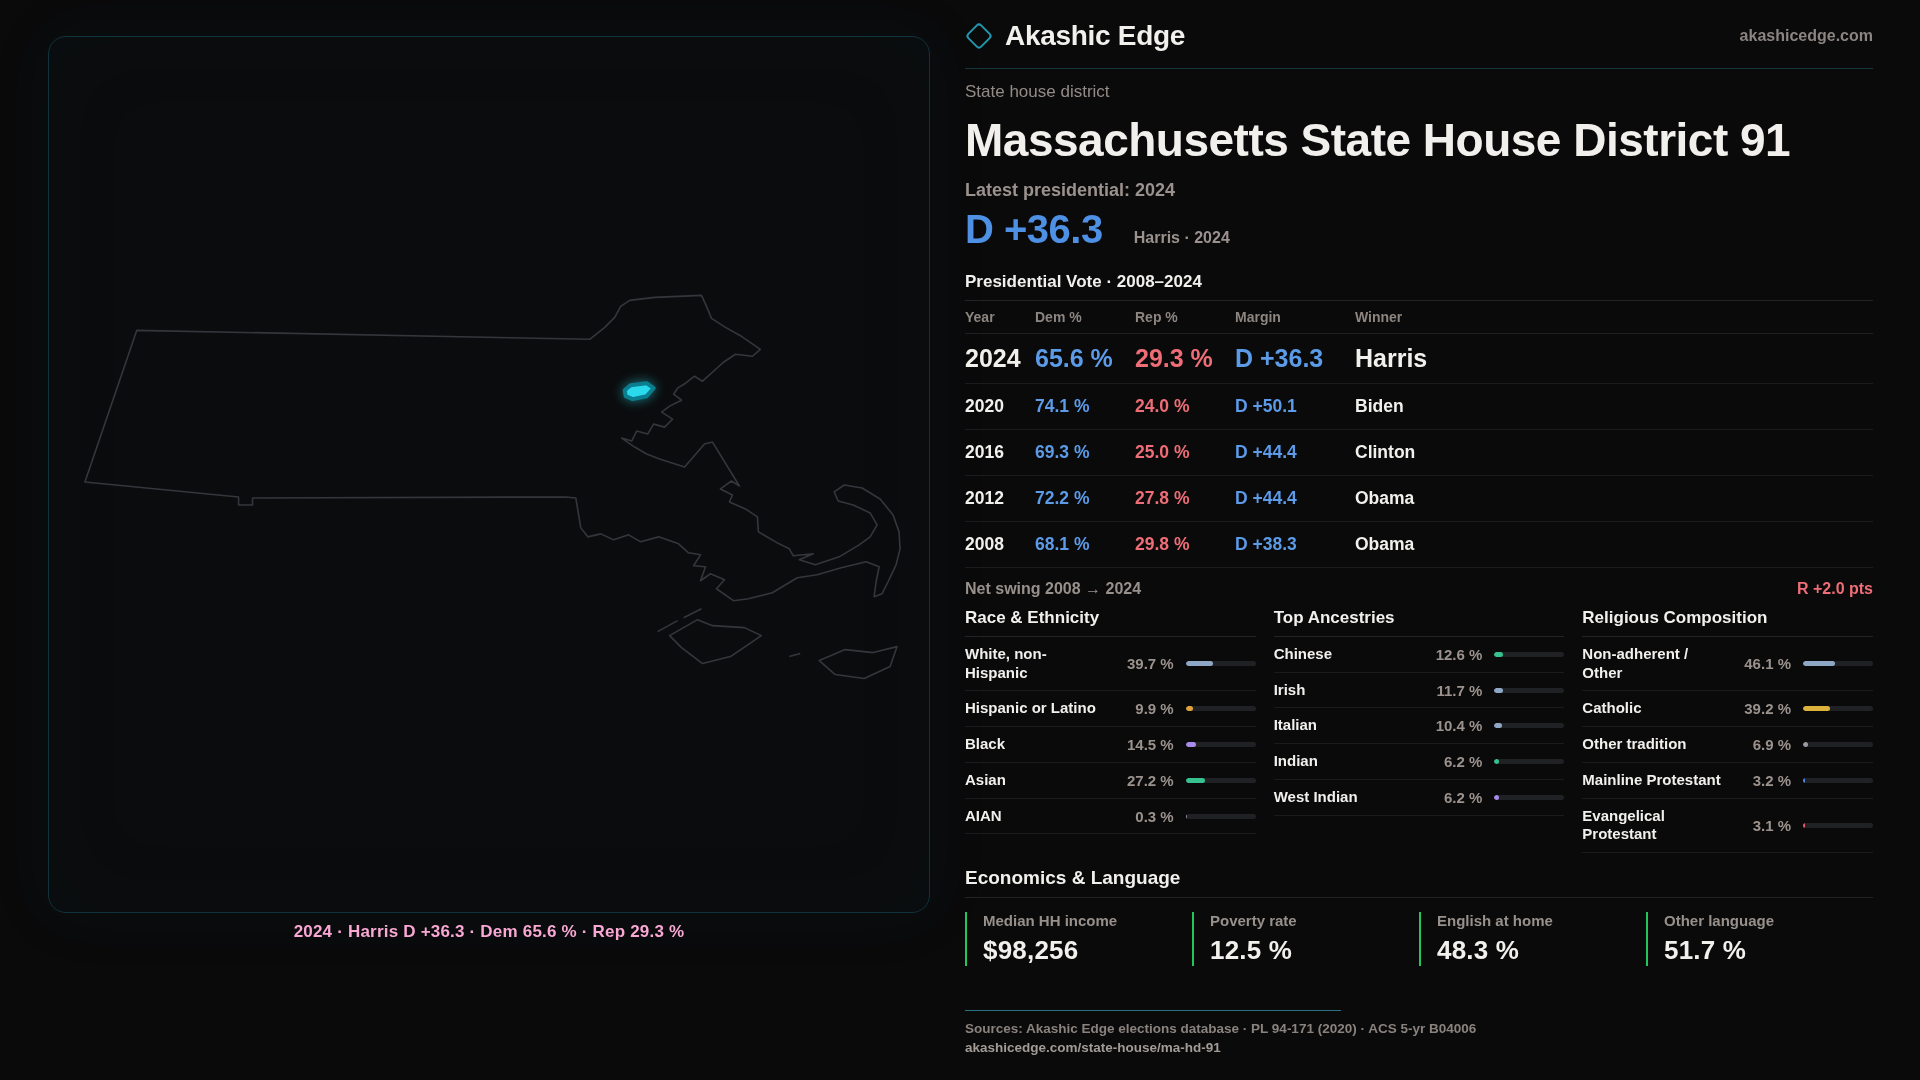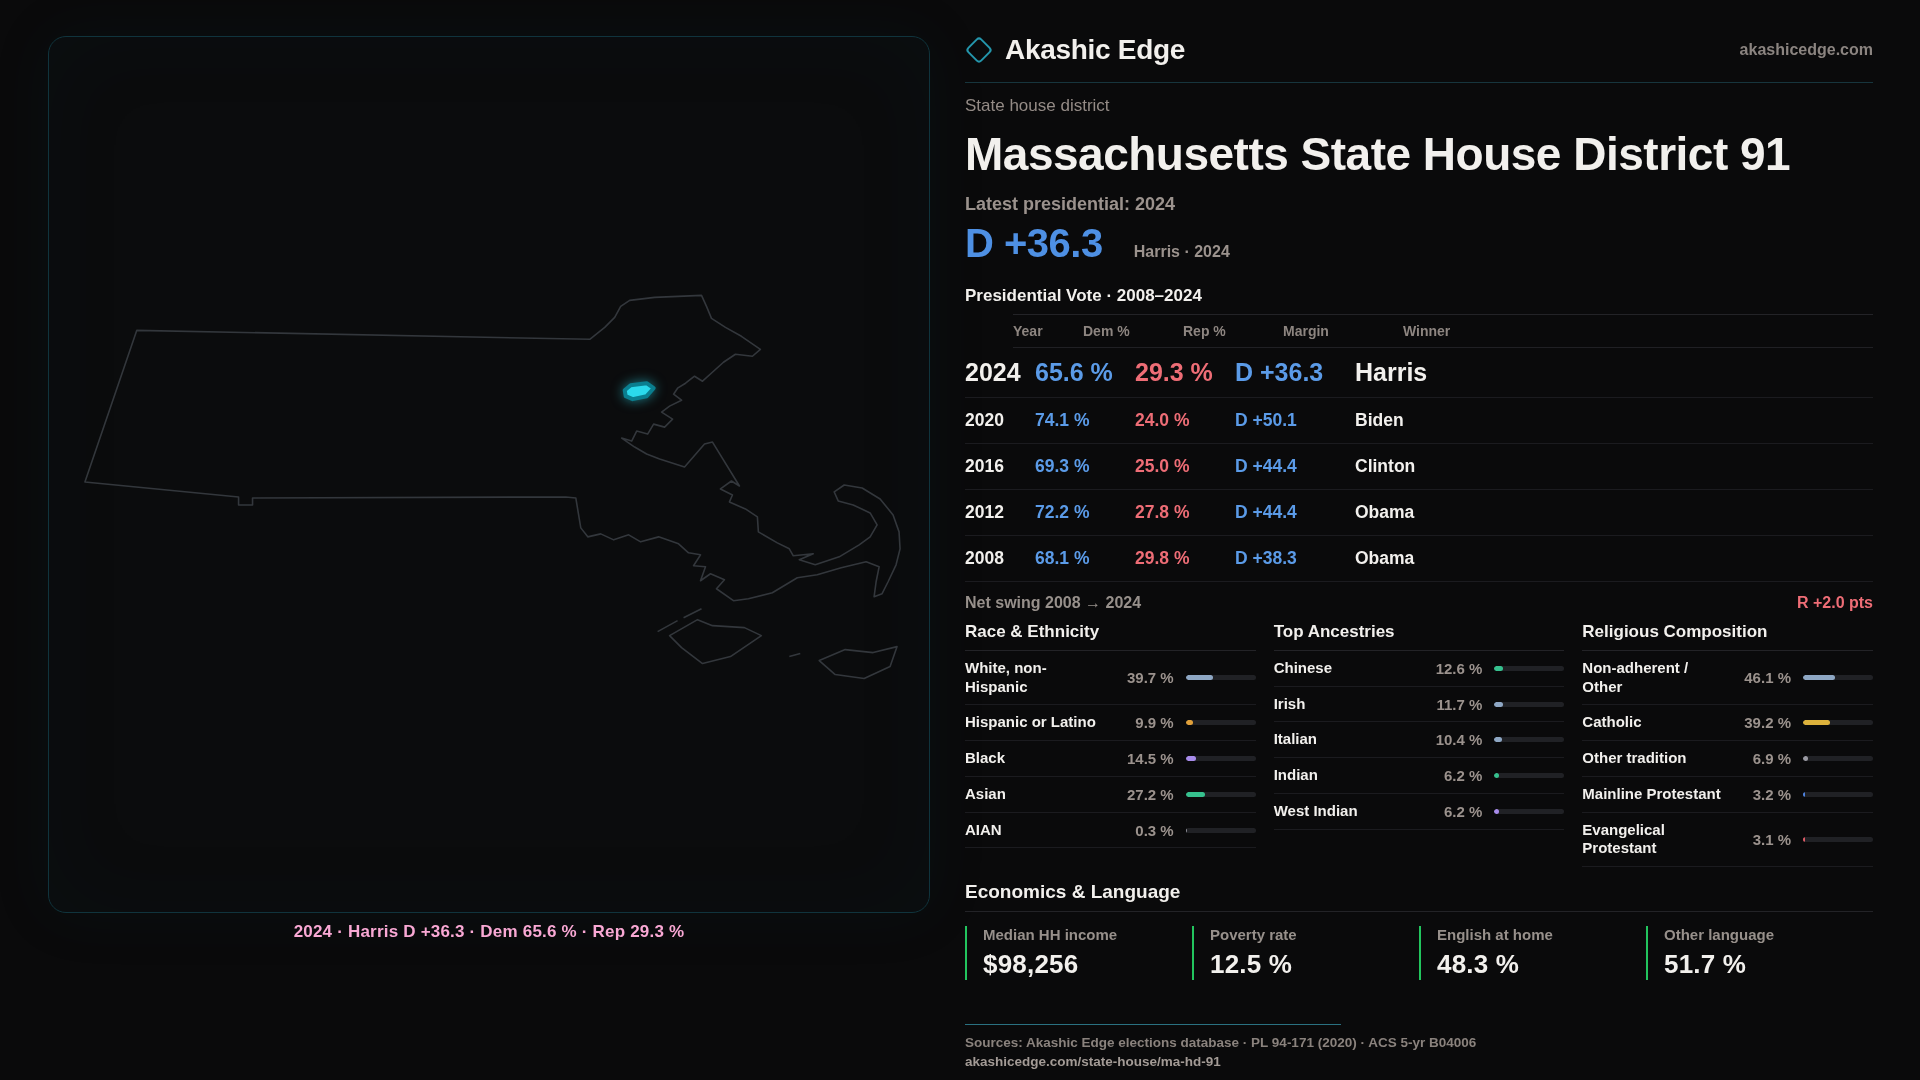--- a/index.html
+++ b/index.html
@@ -7,21 +7,21 @@
               font-family:"Liberation Sans","DejaVu Sans",sans-serif; color:#f2f0ed; }
 
   
   .map-panel { position:absolute; left:48px; top:36px; width:882px; height:877px;
                border:1px solid #10343d; border-radius:18px; background:#0b0c0d;
                box-shadow:0 0 60px rgba(16,70,82,.10), inset 0 0 90px rgba(16,70,82,.06); }
   .map-caption { position:absolute; left:48px; top:922px; width:882px; text-align:center;
                  font-size:17px; font-weight:600; color:#f9a8d4; letter-spacing:.2px; }
 
   
-  .content { position:absolute; left:965px; top:28px; width:908px; }
+  .content { position:absolute; left:965px; top:14px; width:908px; }
 
   .brandrow { display:flex; align-items:center; height:44px; }
   .diamond { width:20px; height:20px; border:2.5px solid #2496ac; border-radius:4px;
              transform:rotate(45deg); margin:0 16px 0 4px; }
   .brand-name { font-size:28px; font-weight:700; letter-spacing:-.3px; }
   .brand-domain { margin-left:auto; font-size:16px; font-weight:700; color:#8b8480; }
 
   .hr-header { border:none; border-top:1px solid #17353d; margin-top:10px; }
   .kicker { margin-top:13px; font-size:17px; font-weight:400; color:#948b86; }
   h1.title { margin-top:12px; font-size:46px; font-weight:700; letter-spacing:-.5px; line-height:1.15; }
@@ -29,21 +29,21 @@
 
   .marginline { margin-top:6px; display:flex; align-items:baseline; }
   .big-margin { font-size:40px; font-weight:700; color:#4e90e4; letter-spacing:-.5px; }
   .margin-sub { margin-left:31px; font-size:16px; font-weight:700; color:#9b928d; }
 
   .ptitle { margin-top:20px; font-size:17px; font-weight:700; color:#f2f0ed; }
 
   .vote-table { margin-top:8px; }
   .vrow { display:grid; grid-template-columns:70px 100px 100px 120px 1fr; align-items:center; }
   .vhead { padding:8px 0; border-top:1px solid #232327; border-bottom:1px solid #202024;
-           color:#8d8580; font-size:14px; font-weight:600;margin-left:48px; }
+           color:#8d8580; font-size:14px; font-weight:600; }
   .vdata { padding:12px 0; border-bottom:1px solid #1b1b1f; font-weight:700; font-size:17.5px; }
   .vdata.emph { padding:10px 0; font-size:25px; }
   .c-year { color:#f2f0ed; }
   .c-dem { color:#5b9be8; }
   .c-rep { color:#ee6d76; }
   .c-win { color:#f2f0ed; }
 
   .netswing { display:flex; padding:12px 0 4px; }
   .netswing .lbl { font-size:16px; font-weight:600; color:#97908b; }
   .netswing .val { margin-left:auto; font-size:16px; font-weight:700; color:#ee6d76; }

